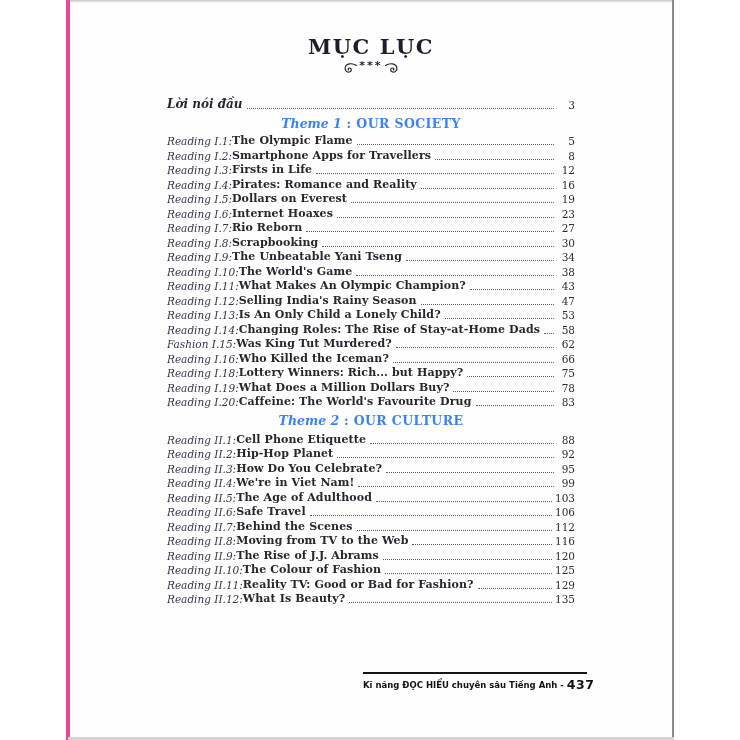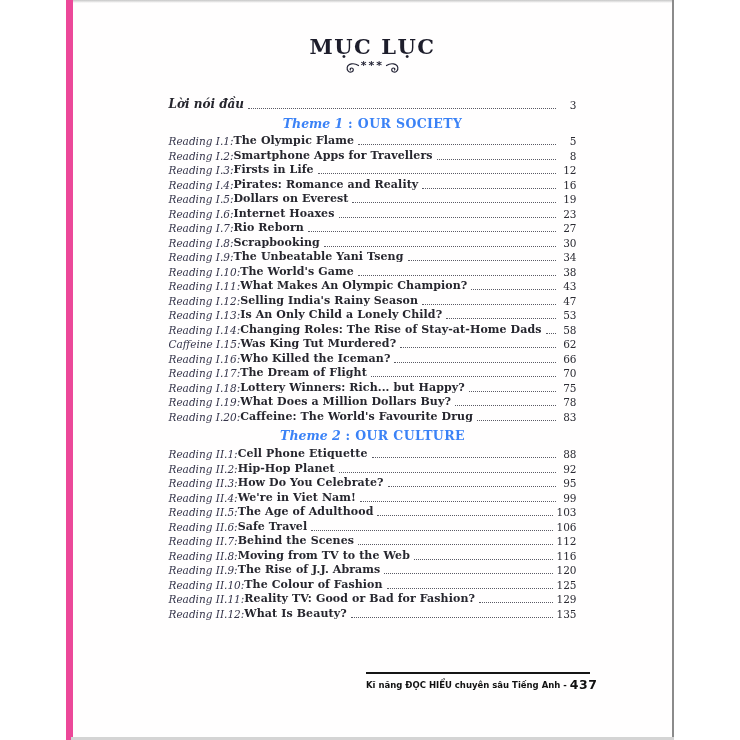--- a/index.html
+++ b/index.html
@@ -3,21 +3,21 @@
 <meta charset="utf-8">
 <style>
   html,body{margin:0;padding:0;}
   body{
     width:740px;height:740px;background:#ffffff;overflow:hidden;position:relative;
     font-family:"DejaVu Serif","Liberation Serif",serif;
   }
   .page{
     position:absolute;left:66px;top:0;width:608px;height:740px;box-sizing:border-box;
     background:#fffefe;
-    border-left:7px solid #ec4899;border-right:2px solid #8b8b8b;
+    border-left:4px solid #ec4899;border-right:2px solid #8b8b8b;
   }
   .page::before{
     content:'';position:absolute;left:0;right:0;top:0;height:3px;
     background:linear-gradient(to bottom,#c6c6c6,rgba(255,255,255,0));
   }
   .page::after{
     content:'';position:absolute;left:-2px;right:-2px;bottom:0;height:3px;background:#d4d4d4;
   }
   .title{
     margin:34px 0 0 0;text-align:center;
@@ -174,36 +174,30 @@
         <span class="leader"></span>
         <span class="num">53</span>
       </div>
       <div class="row">
         <span class="lbl">Reading I.14:</span>
         <span class="ttl">Changing Roles: The Rise of Stay-at-Home Dads</span>
         <span class="leader"></span>
         <span class="num">58</span>
       </div>
       <div class="row">
-        <span class="lbl">Caffeine I.15:</span>
+        <span class="lbl">Fashion I.15:</span>
         <span class="ttl">Was King Tut Murdered?</span>
         <span class="leader"></span>
         <span class="num">62</span>
       </div>
       <div class="row">
         <span class="lbl">Reading I.16:</span>
         <span class="ttl">Who Killed the Iceman?</span>
         <span class="leader"></span>
         <span class="num">66</span>
-      </div>
-      <div class="row">
-        <span class="lbl">Reading I.17:</span>
-        <span class="ttl">The Dream of Flight</span>
-        <span class="leader"></span>
-        <span class="num">70</span>
       </div>
       <div class="row">
         <span class="lbl">Reading I.18:</span>
         <span class="ttl">Lottery Winners: Rich... but Happy?</span>
         <span class="leader"></span>
         <span class="num">75</span>
       </div>
       <div class="row">
         <span class="lbl">Reading I.19:</span>
         <span class="ttl">What Does a Million Dollars Buy?</span>

